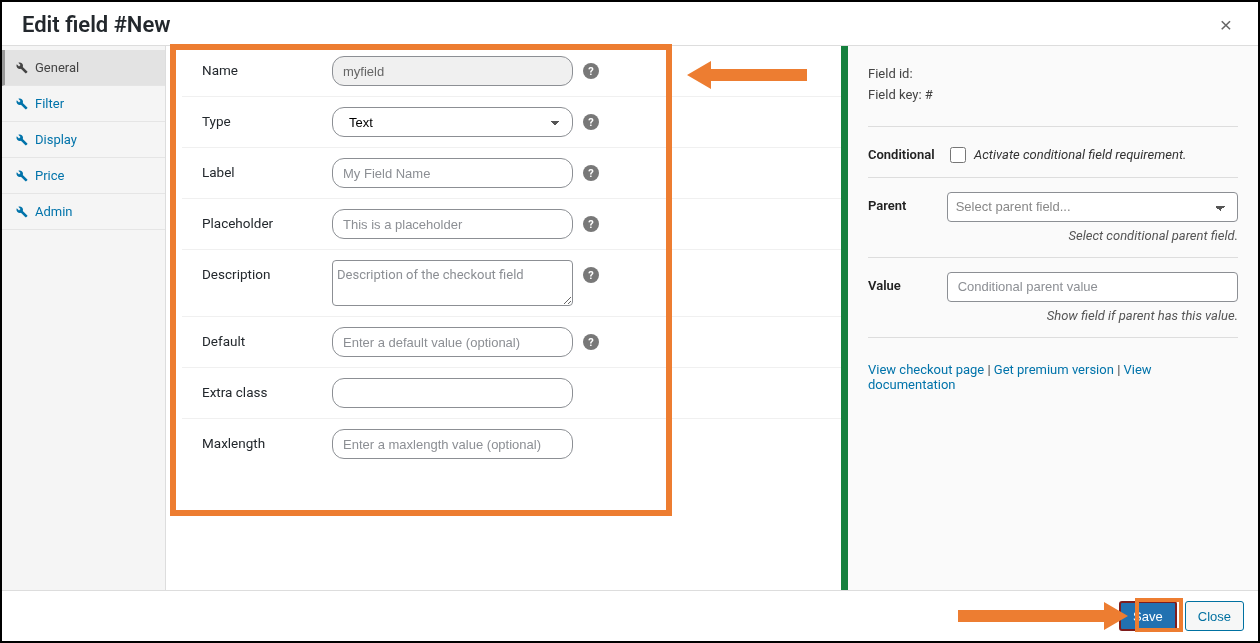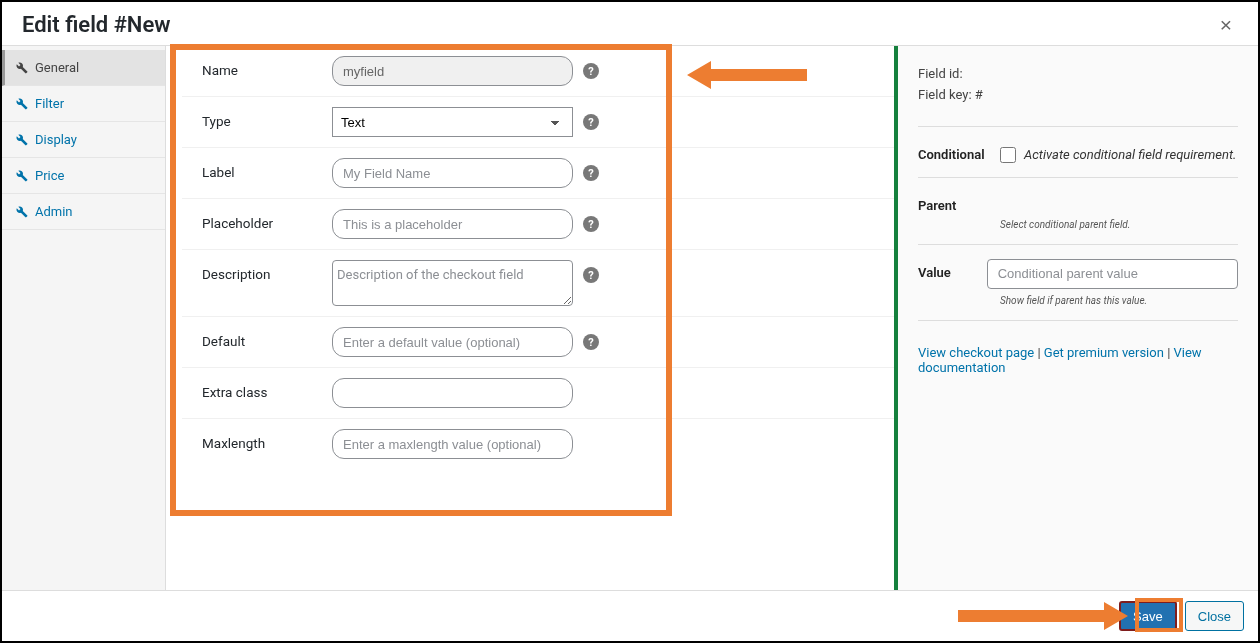--- a/index.html
+++ b/index.html
@@ -109,22 +109,22 @@
 }
 .form-input[readonly] {
   background: #f0f0f0;
   color: #666;
 }
 .form-input::placeholder { color: #8c8f94; }
 .form-select {
   width: 241px;
   height: 30px;
   border: 1px solid #8c8f94;
-  border-radius: 0;
-  padding: 0 8px;
+  border-radius: 12px;
+  padding: 0 16px;
   font-size: 13px;
   background: #fff;
   appearance: none;
   background-image: linear-gradient(45deg, transparent 50%, #555 50%), linear-gradient(135deg, #555 50%, transparent 50%);
   background-position: calc(100% - 17px) 13px, calc(100% - 12px) 13px;
   background-size: 5px 5px;
   background-repeat: no-repeat;
 }
 .form-textarea {
   width: 241px;
@@ -145,22 +145,22 @@
   color: #fff;
   font-size: 11px;
   font-weight: bold;
   display: inline-flex;
   align-items: center;
   justify-content: center;
   margin-top: 7px;
   cursor: help;
 }
 .right-panel {
-  width: 364px;
-  border-left: 4px solid #15803d;
+  width: 417px;
+  border-left: 7px solid #15803d;
   background: #fafafa;
   padding: 18px 20px;
   font-size: 13px;
   overflow: auto;
 }
 .right-block { margin-bottom: 20px; }
 .rt-meta { color: #444; line-height: 1.6; }
 .rt-divider { border-top: 1px solid #ddd; margin: 14px 0; }
 .rt-row { display: flex; align-items: flex-start; gap: 12px; margin-bottom: 6px; }
 .rt-label { width: 70px; font-weight: 600; color: #222; padding-top: 6px; font-size: 13px; }
@@ -174,21 +174,21 @@
   background-image: linear-gradient(45deg, transparent 50%, #555 50%), linear-gradient(135deg, #555 50%, transparent 50%);
   background-position: calc(100% - 17px) 13px, calc(100% - 12px) 13px;
   background-size: 5px 5px;
   background-repeat: no-repeat;
 }
 .rt-input {
   width: 305px; height: 30px; border: 1px solid #8c8f94; border-radius: 4px;
   padding: 0 10px; font-size: 13px; background: #fff;
 }
 .rt-input::placeholder { color: #8c8f94; }
-.rt-helper { font-style: italic; color: #555; font-size: 10px; margin-left: 82px; margin-top: 2px; }
+.rt-helper { font-style: italic; color: #555; font-size: 13px; margin-left: 82px; margin-top: 2px; text-align: right; }
 .rt-links { font-size: 13px; margin-top: 24px; }
 .rt-links a { color: #0073aa; text-decoration: none; }
 .rt-links .sep { color: #444; }
 .modal-footer {
   border-top: 1px solid #ddd;
   padding: 10px 14px;
   display: flex;
   justify-content: flex-end;
   gap: 8px;
   background: #fff;
@@ -321,20 +321,23 @@
       <div class="rt-row">
         <div class="rt-label">Conditional</div>
         <div class="rt-check">
           <input type="checkbox" style="">
           <span>Activate conditional field requirement.</span>
         </div>
       </div>
       <div class="rt-divider"></div>
       <div class="rt-row">
         <div class="rt-label">Parent</div>
+        <select class="rt-select">
+          <option>Select parent field...</option>
+        </select>
       </div>
       <div class="rt-helper">Select conditional parent field.</div>
       <div class="rt-divider"></div>
       <div class="rt-row">
         <div class="rt-label">Value</div>
         <input class="rt-input" placeholder="Conditional parent value" style="">
       </div>
       <div class="rt-helper">Show field if parent has this value.</div>
       <div class="rt-divider"></div>
       <div class="rt-links">

